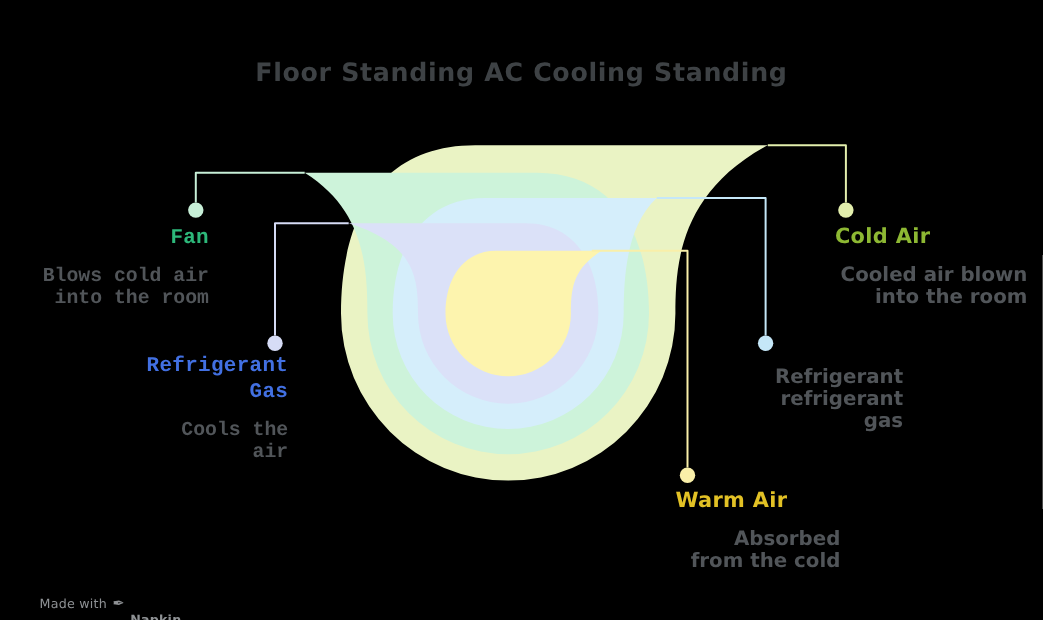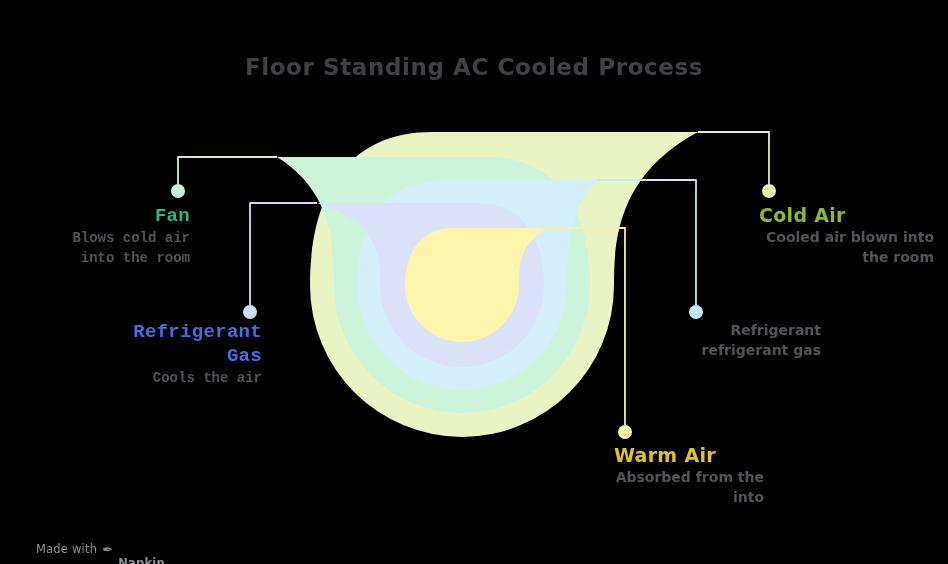--- a/index.html
+++ b/index.html
@@ -5,40 +5,40 @@
   html,body{margin:0;padding:0;}
   body{width:948px;height:564px;overflow:hidden;font-family:"DejaVu Sans","Liberation Sans",sans-serif;}
   .canvas{position:relative;width:948px;height:564px;background:#000;}
   .page-title{
     position:absolute;left:0;right:0;top:54px;margin:0;
     text-align:center;font-size:23px;font-weight:bold;letter-spacing:0.6px;
   }
   .diagram-svg{position:absolute;left:0;top:0;}
   .node-label{position:absolute;}
   .node-title{font-size:19px;font-weight:bold;line-height:24px;letter-spacing:0.3px;}
-  .node-desc{font-size:14px;font-weight:600;line-height:20px;text-align:right;}
+  .node-desc{font-size:18px;font-weight:600;line-height:20px;margin-top:13px;text-align:right;}
   .align-right{text-align:right;font-family:Liberation Mono, monospace;}
   #label-fan{right:758px;top:204px;width:155px;}
   #label-refrigerant-gas{right:686px;top:320px;width:135px;}
   #label-cold-air{left:759px;top:203px;width:175px;}
   #label-compressor{left:686px;top:320px;width:135px;}
   #label-warm-air{left:614px;top:443px;width:150px;}
   .credit{
     position:absolute;left:36px;top:528px;display:flex;align-items:center;gap:5px;
     font-size:11.5px;letter-spacing:0.2px;
   }
   .credit .nib{font-size:13px;line-height:1;}
   .credit .brand{font-weight:600;margin-top:28px;}
 </style>
 </head>
 <body>
 
 <div class="canvas" style="background: rgb(0, 0, 0);">
 
-  <h1 class="page-title" style="color: rgb(62, 66, 69);">Floor Standing AC Cooled Process</h1>
+  <h1 class="page-title" style="color: rgb(62, 66, 69);">Floor Standing AC Cooling Standing</h1>
 
   <svg class="diagram-svg" width="948" height="564" viewBox="0 0 948 564">
 
     <path d="M 698,132 L 432,132 C 348,132 310,194 310,285 A 152 152 0 0 0 614,285 C 614,240 618,175 698,132 Z" fill="#eaf3c4"></path>
     <path d="M 277,157 L 488,157 C 558,157 590,212 590,285 A 128 128 0 0 1 334,285 C 334,240 330,190 277,157 Z" fill="#cdf3da"></path>
     <path d="M 597,180 L 441,180 C 385,180 357,224 357,285 A 105 105 0 0 0 567,285 C 567,250 570,205 597,180 Z" fill="#d5eefb"></path>
     <path d="M 317,203 L 478,203 C 522,203 544,238 544,285 A 82 82 0 0 1 380,285 C 380,252 377,222 317,203 Z" fill="#dbe1f8"></path>
     <path d="M 547,228 L 451,228 C 422,228 405,252 405,285 A 57 57 0 0 0 519,285 C 519,262 521,244 547,228 Z" fill="#fdf4ae"></path>
 
     <g>
@@ -81,21 +81,21 @@
     <div class="node-title" style="color: rgb(141, 184, 51);">Cold Air</div>
     <div class="node-desc" style="color: rgb(81, 85, 89);">Cooled air blown into the room</div>
   </div>
 
   <div class="node-label" id="label-compressor">
     <div class="node-desc" style="color: rgb(81, 85, 89);">Refrigerant refrigerant gas</div>
   </div>
 
   <div class="node-label" id="label-warm-air">
     <div class="node-title" style="color: rgb(226, 193, 37);">Warm Air</div>
-    <div class="node-desc" style="color: rgb(81, 85, 89);">Absorbed from the into</div>
+    <div class="node-desc" style="color: rgb(81, 85, 89);">Absorbed from the cold</div>
   </div>
 
   <div class="credit" style="color: rgb(142, 145, 148);">
     <span>Made with</span>
     <span class="nib">✒</span>
     <span class="brand">Napkin</span>
   </div>
 
 </div>
 

